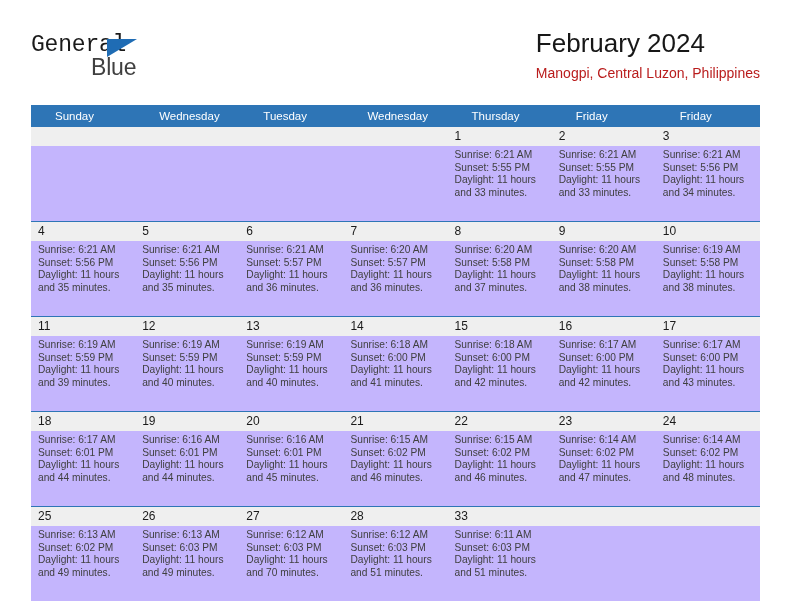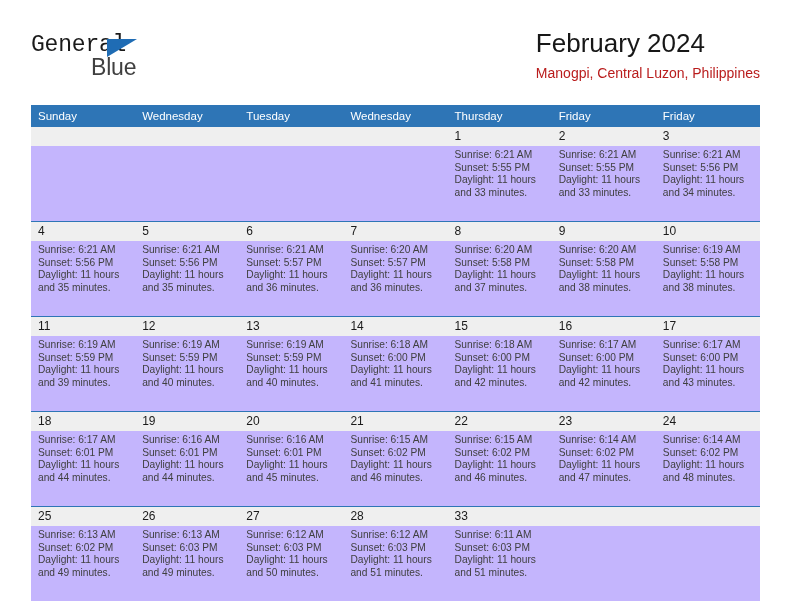--- a/index.html
+++ b/index.html
@@ -94,21 +94,21 @@
     width: 729px;
     border-collapse: collapse;
     table-layout: fixed;
   }
   .cal-table th {
     background: #2e75b6;
     color: #ffffff;
     font-size: 11.5px;
     font-weight: normal;
     text-align: left;
-    padding: 5px 0 5px 7px;
+    padding: 5px 0 5px 24px;
     height: 11px;
     line-height: 12px;
   }
   .daterow td {
     background: #efefef;
     font-size: 12px;
     color: #1a1a1a;
     padding: 3px 0 3px 7px;
     line-height: 13px;
     vertical-align: top;
@@ -387,21 +387,21 @@
             <td>
               <span class="line">Sunrise: 6:13 AM</span>
               <span class="line">Sunset: 6:03 PM</span>
               <span class="line">Daylight: 11 hours</span>
               <span class="line">and 49 minutes.</span>
             </td>
             <td>
               <span class="line">Sunrise: 6:12 AM</span>
               <span class="line">Sunset: 6:03 PM</span>
               <span class="line">Daylight: 11 hours</span>
-              <span class="line">and 50 minutes.</span>
+              <span class="line">and 70 minutes.</span>
             </td>
             <td>
               <span class="line">Sunrise: 6:12 AM</span>
               <span class="line">Sunset: 6:03 PM</span>
               <span class="line">Daylight: 11 hours</span>
               <span class="line">and 51 minutes.</span>
             </td>
             <td>
               <span class="line">Sunrise: 6:11 AM</span>
               <span class="line">Sunset: 6:03 PM</span>

